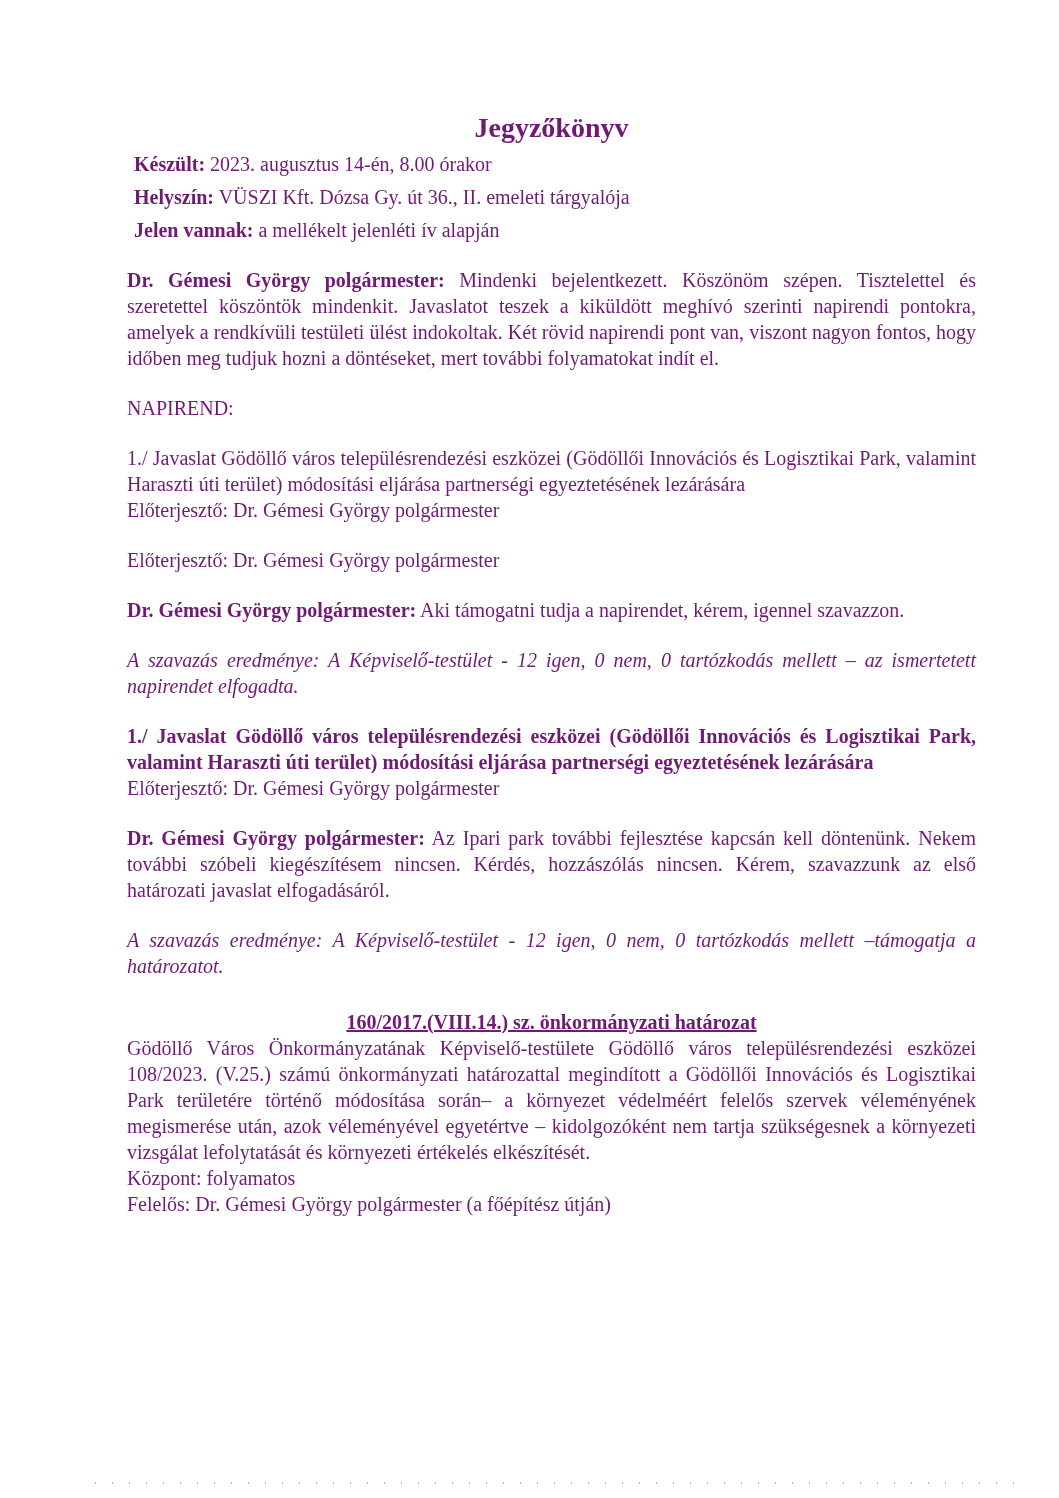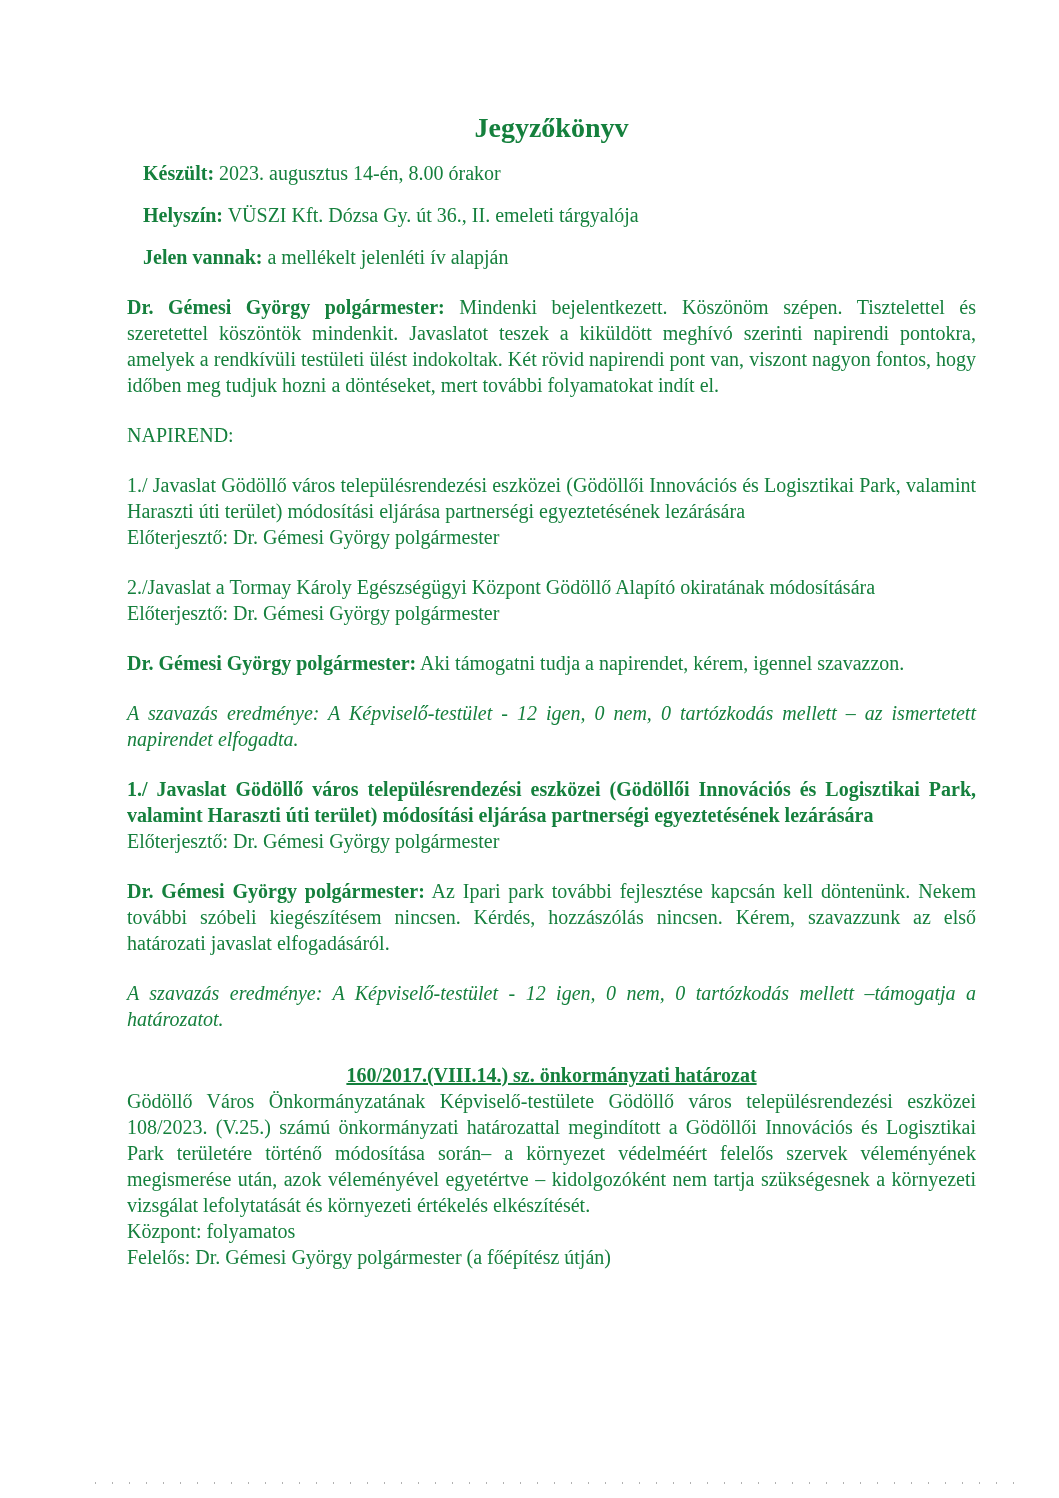--- a/index.html
+++ b/index.html
@@ -10,37 +10,37 @@
   .page {
     position: relative;
     width: 1031px;
     height: 1498px;
     background: #ffffff;
     box-sizing: border-box;
     padding: 112px 55px 0 127px;
     font-family: "Liberation Serif", "DejaVu Serif", serif;
     font-size: 20px;
     line-height: 26px;
-    color: #15803d;
+    color: #701a75;
     overflow: hidden;
   }
   .doc-title {
     font-size: 28px;
     line-height: 32px;
     font-weight: bold;
     text-align: center;
     margin: 0 0 6px 0;
   }
   .doc-subtitle {
     font-size: 21px;
     text-align: center;
     margin: 0 0 44px 0;
   }
   .meta p {
-    margin: 16px;
+    margin: 7px;
   }
   .block {
     margin: 24px 0 0 0;
     text-align: justify;
   }
   .block p {
     margin: 0;
   }
   .tight {
     margin: 0;
@@ -98,21 +98,20 @@
   <div class="block">
     <p>NAPIREND:</p>
   </div>
 
   <div class="block">
     <p>1./ Javaslat Gödöllő város településrendezési eszközei (Gödöllői Innovációs és Logisztikai Park, valamint Haraszti úti terület) módosítási eljárása partnerségi egyeztetésének lezárására</p>
     <p class="tight">Előterjesztő: Dr. Gémesi György polgármester</p>
   </div>
 
   <div class="block">
-    <p>2./Javaslat a Tormay Károly Egészségügyi Központ Gödöllő Alapító okiratának módosítására</p>
     <p class="tight">Előterjesztő: Dr. Gémesi György polgármester</p>
   </div>
 
   <div class="block">
     <p><span class="speaker">Dr. Gémesi György polgármester:</span> <span>Aki támogatni tudja a napirendet, kérem, igennel szavazzon.</span></p>
   </div>
 
   <div class="block vote">
     <p>A szavazás eredménye: A Képviselő-testület - 12 igen, 0 nem, 0 tartózkodás mellett – az ismertetett napirendet elfogadta.</p>
   </div>

